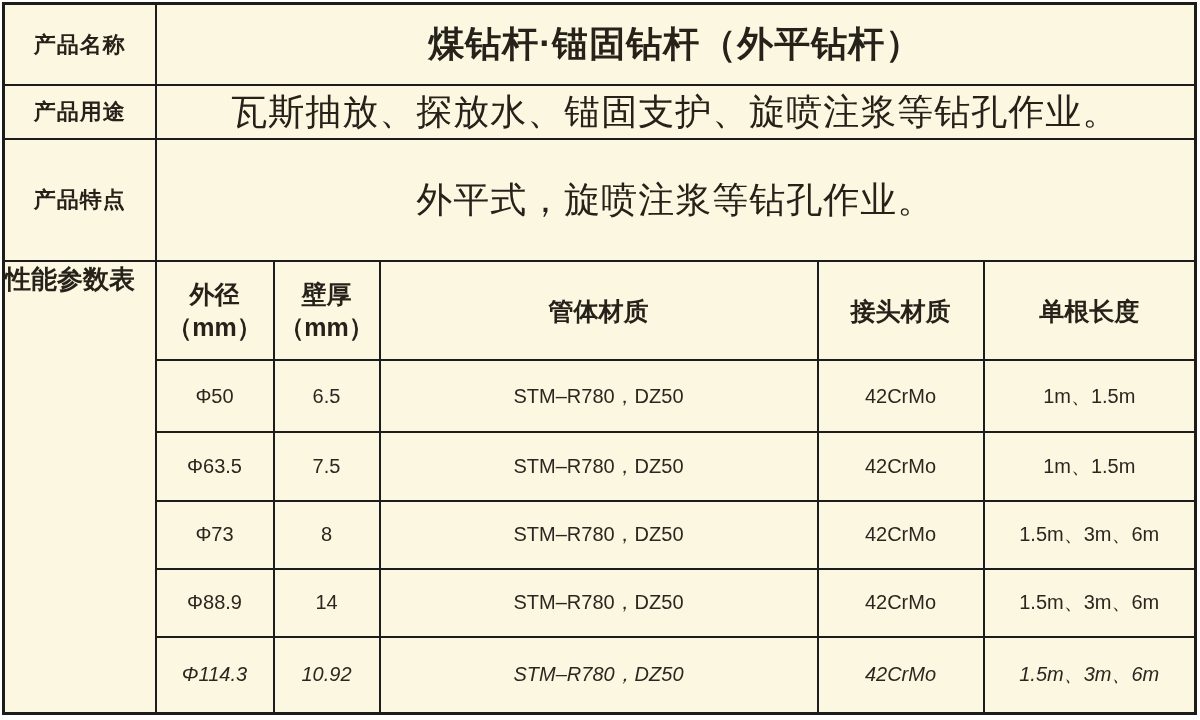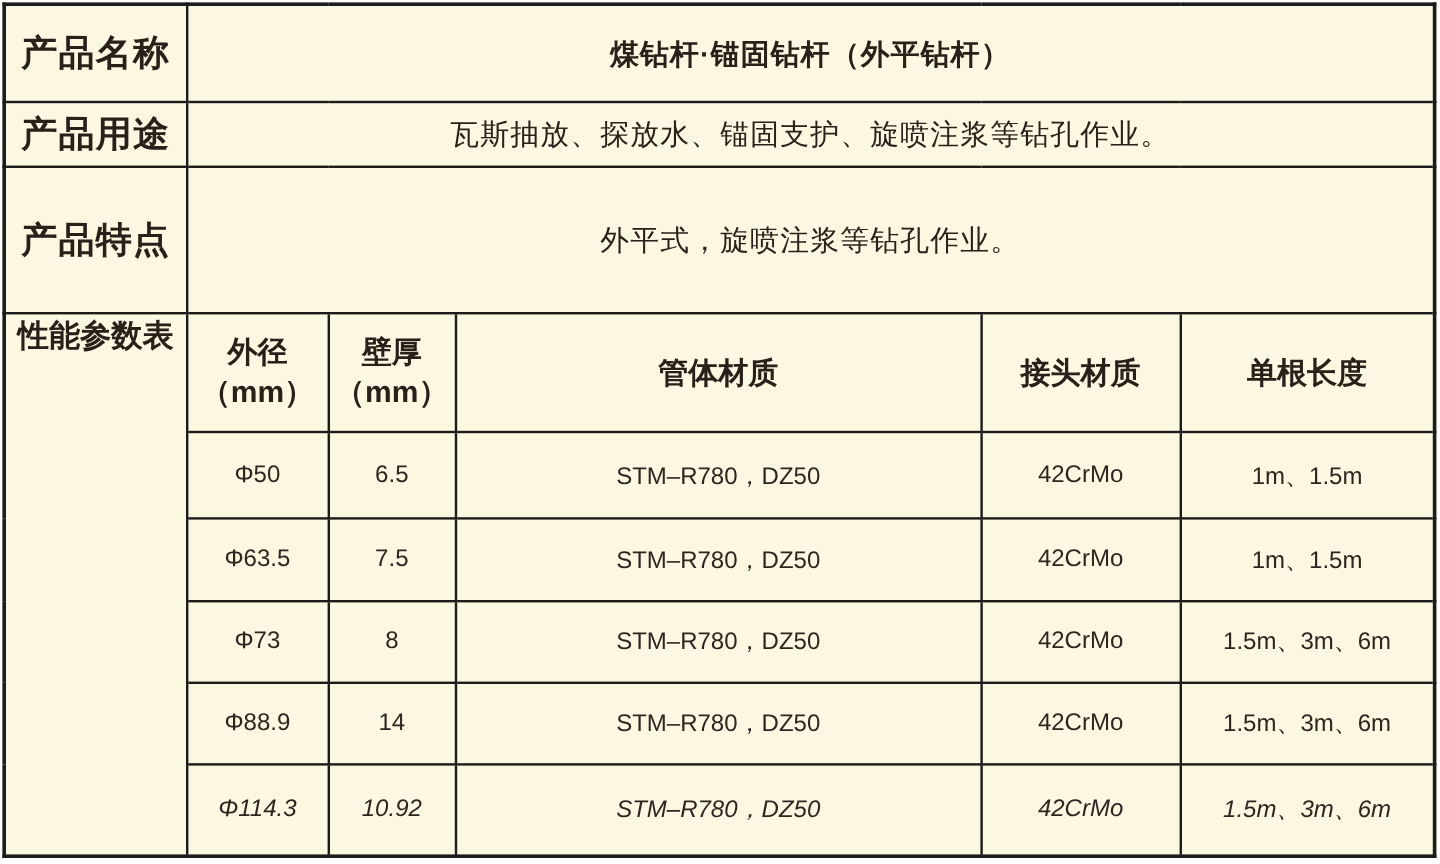--- a/index.html
+++ b/index.html
@@ -27,38 +27,37 @@
     color: #26221a;
     border: 3px solid #1c1c1c;
   }
   table.spec td {
     border: 2px solid #1c1c1c;
     padding: 0;
     overflow: hidden;
   }
   
   td.label-cell {
-    font-size: 30px;
+    font-size: 22px;
     font-weight: 600;
     text-align: center;
     vertical-align: middle;
     letter-spacing: 1px;
   }
   
   td.param-label-cell {
     font-size: 26px;
     font-weight: 600;
-    text-align: center;
     vertical-align: top;
     padding-top: 132px;
     letter-spacing: 0;
   }
   
   td.info-content {
-    font-size: 24px;
+    font-size: 36px;
     font-weight: 500;
     text-align: center;
     vertical-align: middle;
     padding-right: 148px;
     letter-spacing: 1px;
   }
   td.info-content.title {
     font-weight: 600;
   }
   

